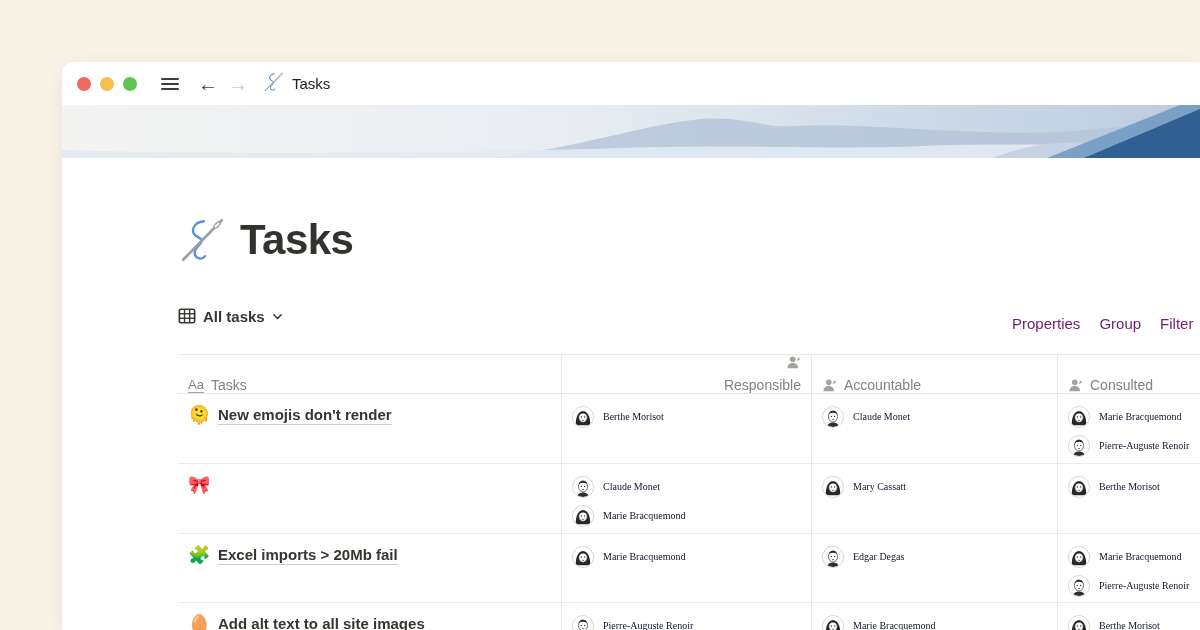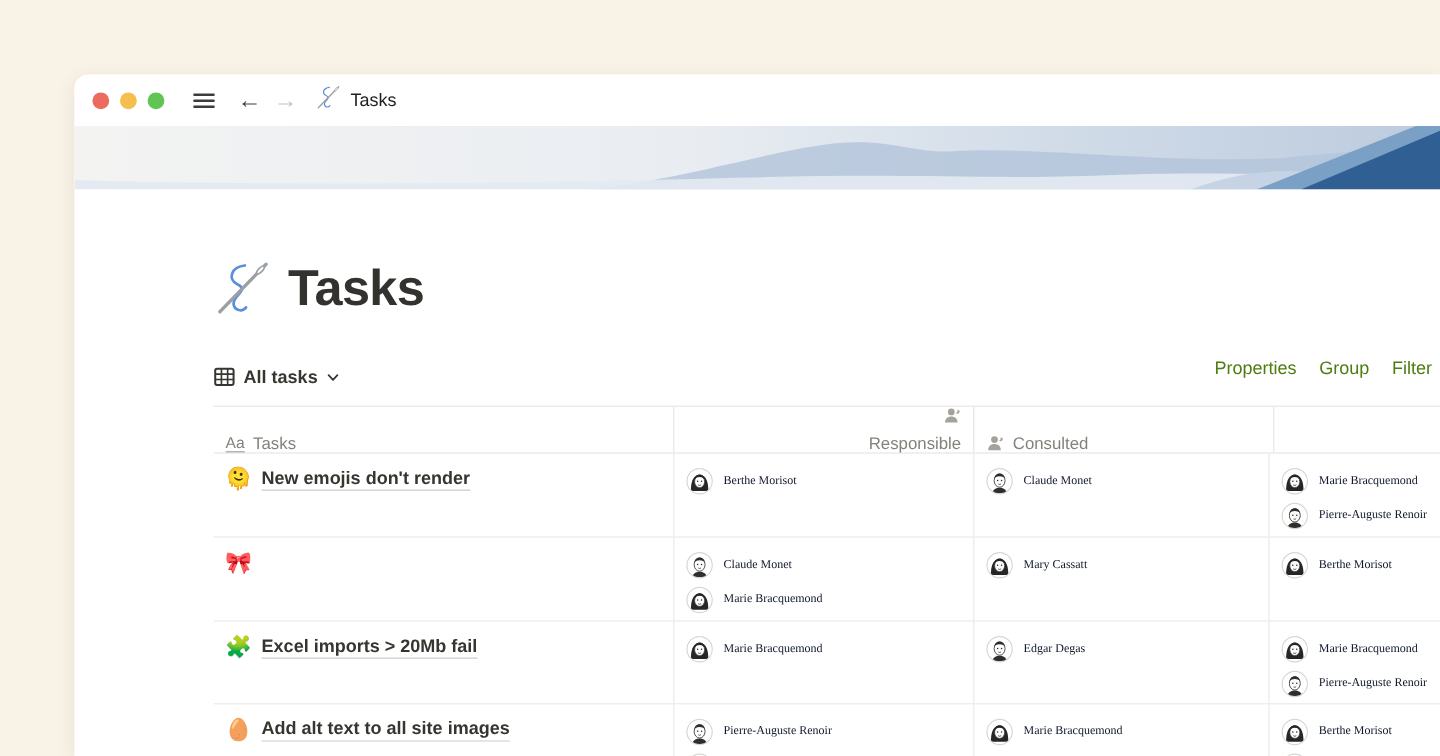--- a/index.html
+++ b/index.html
@@ -30,25 +30,25 @@
   .tab-title .label{font-size:15px;color:#1f1e1c;}
   
   .banner{height:53px;overflow:hidden;line-height:0;}
   .banner svg{display:block;}
   
   .content{padding-left:116px;position:relative;}
   .title-block{margin-top:57px;display:flex;align-items:center;gap:12px;}
   .page-icon{width:50px;height:50px;flex:0 0 auto;}
   h1.page-title{margin:0;font-size:42px;font-weight:700;color:#34322e;letter-spacing:-0.5px;}
   
-  .view-bar{margin-top:26px;height:32px;position:relative;display:flex;align-items:flex-end;}
+  .view-bar{margin-top:42px;height:32px;position:relative;display:flex;align-items:flex-start;}
   .view-btn{display:flex;align-items:center;gap:7px;background:none;border:none;padding:0;font-family:inherit;}
   .view-btn .vlabel{font-size:15px;font-weight:700;color:#37352f;}
   .view-actions{position:absolute;left:834px;top:0;height:32px;display:flex;align-items:center;gap:19px;white-space:nowrap;}
-  .view-actions .action{background:none;border:none;padding:0;font-family:inherit;font-size:15px;color:#4d7c0f;}
+  .view-actions .action{background:none;border:none;padding:0;font-family:inherit;font-size:15px;color:#701a75;}
   
   .table{margin-top:15px;width:1130px;}
   .t-header{display:flex;height:38px;border-top:1px solid #e8e7e4;border-bottom:1px solid #e8e7e4;}
   .t-hcell{display:flex;align-items:flex-end;gap:7px;padding:0 10px;color:#84827c;font-size:14px;border-right:1px solid #e8e7e4;box-sizing:border-box;}
   .t-row{display:flex;border-bottom:1px solid #eceae7;}
   .t-cell{padding:8px 10px 6px 10px;border-right:1px solid #eceae7;box-sizing:border-box;}
   .c0{width:384px;} .c1{width:250px;flex-direction:column;} .c2{width:246px;} .c3{width:250px;}
   .aa-icon{font-size:13px;color:#84827c;border-bottom:1.5px solid #a5a39d;line-height:1.1;padding-bottom:0px;font-weight:400;}
   .task-line{display:flex;align-items:center;gap:8px;height:26px;}
   .task-emoji{font-size:18px;width:22px;text-align:center;flex:0 0 aupx;}
@@ -152,20 +152,30 @@
           <div class="t-hcell c1">
             <span style="display: inline-flex;">
               <svg width="15" height="15" viewBox="0 0 16 16">
                 <circle cx="7.2" cy="4.6" r="3" fill="#a5a29b"></circle>
                 <path d="M1.6 14 C1.6 10.4 4.2 8.6 7.2 8.6 C10.2 8.6 12.8 10.4 12.8 14 Z" fill="#a5a29b"></path>
                 <path d="M11.2 5.6 C12.6 5 13 3.8 12.6 2.6 L14.6 3.4 C14.9 4.7 13.8 5.9 12.4 6.1 Z" fill="#a5a29b"></path>
               </svg>
             </span>
             <span>Responsible</span>
           </div>
+          <div class="t-hcell c2">
+            <span style="display: inline-flex;">
+              <svg width="15" height="15" viewBox="0 0 16 16">
+                <circle cx="7.2" cy="4.6" r="3" fill="#a5a29b"></circle>
+                <path d="M1.6 14 C1.6 10.4 4.2 8.6 7.2 8.6 C10.2 8.6 12.8 10.4 12.8 14 Z" fill="#a5a29b"></path>
+                <path d="M11.2 5.6 C12.6 5 13 3.8 12.6 2.6 L14.6 3.4 C14.9 4.7 13.8 5.9 12.4 6.1 Z" fill="#a5a29b"></path>
+              </svg>
+            </span>
+            <span>Accountable</span>
+          </div>
           <div class="t-hcell c3">
             <span style="display: inline-flex;">
               <svg width="15" height="15" viewBox="0 0 16 16">
                 <circle cx="7.2" cy="4.6" r="3" fill="#a5a29b"></circle>
                 <path d="M1.6 14 C1.6 10.4 4.2 8.6 7.2 8.6 C10.2 8.6 12.8 10.4 12.8 14 Z" fill="#a5a29b"></path>
                 <path d="M11.2 5.6 C12.6 5 13 3.8 12.6 2.6 L14.6 3.4 C14.9 4.7 13.8 5.9 12.4 6.1 Z" fill="#a5a29b"></path>
               </svg>
             </span>
             <span>Consulted</span>
           </div>

